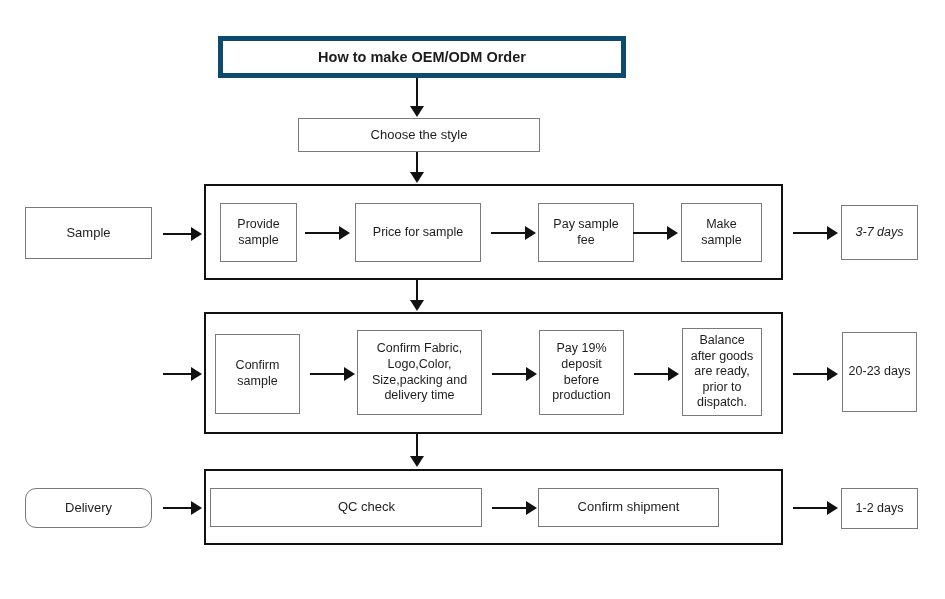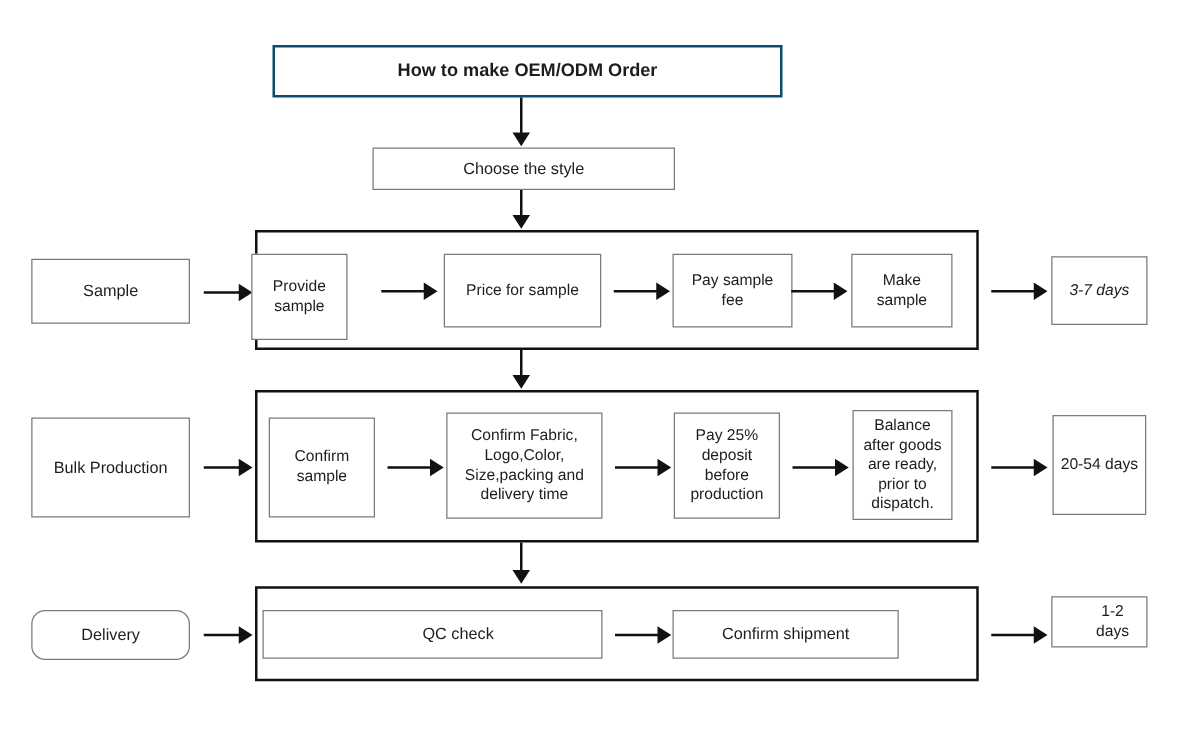--- a/index.html
+++ b/index.html
@@ -29,21 +29,21 @@
     text-align: center;
     font-size: 13px;
     line-height: 1.25;
     color: #1d1d1d;
     padding: 2px 4px;
   }
   .box.small { font-size: 12.5px; }
   .title-box {
     font-weight: bold;
     font-size: 14.5px;
-    border: 2px solid #0c4a6e;
+    border: 5px solid #0c4a6e;
   }
   .group {
     position: absolute;
     box-sizing: border-box;
     border: 2.5px solid #111111;
     background: #ffffff;
   }
   
   .vline {
     position: absolute;
@@ -90,21 +90,21 @@
 
   <div class="box" style="left:25px; top:207px; width:127px; height:52px;">Sample</div>
 
   <div class="arrow-h" style="left:163px; top:226px; width:40px; height:16px;">
     <div class="hline" style="left:0px; top:7px; width:30px;"></div>
     <div class="htip" style="left:28px; top:1px;"></div>
   </div>
 
   <div class="group" style="left:204px; top:184px; width:579px; height:96px;"></div>
 
-  <div class="box small" style="left:201px; top:203px; width:77px; height:69px;">Provide sample</div>
+  <div class="box small" style="left:220px; top:203px; width:77px; height:59px;">Provide sample</div>
 
   <div class="arrow-h" style="left:305px; top:225px; width:48px; height:16px;">
     <div class="hline" style="left:0px; top:7px; width:36px;"></div>
     <div class="htip" style="left:34px; top:1px;"></div>
   </div>
 
   <div class="box small" style="left:355px; top:203px; width:126px; height:59px;">Price for sample</div>
 
   <div class="arrow-h" style="left:491px; top:225px; width:48px; height:16px;">
     <div class="hline" style="left:0px; top:7px; width:36px;"></div>
@@ -123,21 +123,20 @@
   <div class="arrow-h" style="left:793px; top:225px; width:48px; height:16px;">
     <div class="hline" style="left:0px; top:7px; width:36px;"></div>
     <div class="htip" style="left:34px; top:1px;"></div>
   </div>
 
   <div class="box small" style="left:841px; top:205px; width:77px; height:55px;font-style:italic;">3-7 days</div>
 
   <div class="vline" style="left:416px; top:280px; height:26px;"></div>
   <div class="vtip" style="left:410px; top:300px;"></div>
 
-  <div class="box" style="left:25px; top:334px; width:127px; height:80px;">Bulk Production</div>
 
   <div class="arrow-h" style="left:163px; top:366px; width:40px; height:16px;">
     <div class="hline" style="left:0px; top:7px; width:30px;"></div>
     <div class="htip" style="left:28px; top:1px;"></div>
   </div>
 
   <div class="group" style="left:204px; top:312px; width:579px; height:122px;"></div>
 
   <div class="box small" style="left:215px; top:334px; width:85px; height:80px;">Confirm sample</div>
 
@@ -146,35 +145,35 @@
     <div class="htip" style="left:34px; top:1px;"></div>
   </div>
 
   <div class="box small" style="left:357px; top:330px; width:125px; height:85px;">Confirm Fabric, Logo,Color, Size,packing and delivery time</div>
 
   <div class="arrow-h" style="left:492px; top:366px; width:48px; height:16px;">
     <div class="hline" style="left:0px; top:7px; width:36px;"></div>
     <div class="htip" style="left:34px; top:1px;"></div>
   </div>
 
-  <div class="box small" style="left:539px; top:330px; width:85px; height:85px;">Pay 25% deposit before production</div>
+  <div class="box small" style="left:539px; top:330px; width:85px; height:85px;">Pay 19% deposit before production</div>
 
   <div class="arrow-h" style="left:634px; top:366px; width:48px; height:16px;">
     <div class="hline" style="left:0px; top:7px; width:36px;"></div>
     <div class="htip" style="left:34px; top:1px;"></div>
   </div>
 
   <div class="box small" style="left:682px; top:328px; width:80px; height:88px;">Balance after goods are ready, prior to dispatch.</div>
 
   <div class="arrow-h" style="left:793px; top:366px; width:48px; height:16px;">
     <div class="hline" style="left:0px; top:7px; width:36px;"></div>
     <div class="htip" style="left:34px; top:1px;"></div>
   </div>
 
-  <div class="box small" style="left:842px; top:332px; width:75px; height:80px;">20-54 days</div>
+  <div class="box small" style="left:842px; top:332px; width:75px; height:80px;">20-23 days</div>
 
   <div class="vline" style="left:416px; top:434px; height:28px;"></div>
   <div class="vtip" style="left:410px; top:456px;"></div>
 
   <div class="box" style="left:25px; top:488px; width:127px; height:40px;border-radius:11px;">Delivery</div>
 
   <div class="arrow-h" style="left:163px; top:500px; width:40px; height:16px;">
     <div class="hline" style="left:0px; top:7px; width:30px;"></div>
     <div class="htip" style="left:28px; top:1px;"></div>
   </div>
@@ -188,15 +187,15 @@
     <div class="htip" style="left:34px; top:1px;"></div>
   </div>
 
   <div class="box" style="left:538px; top:488px; width:181px; height:39px;">Confirm shipment</div>
 
   <div class="arrow-h" style="left:793px; top:500px; width:48px; height:16px;">
     <div class="hline" style="left:0px; top:7px; width:36px;"></div>
     <div class="htip" style="left:34px; top:1px;"></div>
   </div>
 
-  <div class="box small" style="left:841px; top:477px; width:77px; height:41px;padding-left:25px;">1-2 days</div>
+  <div class="box small" style="left:841px; top:488px; width:77px; height:41px;">1-2 days</div>
 
 </div>
 
 </body></html>

